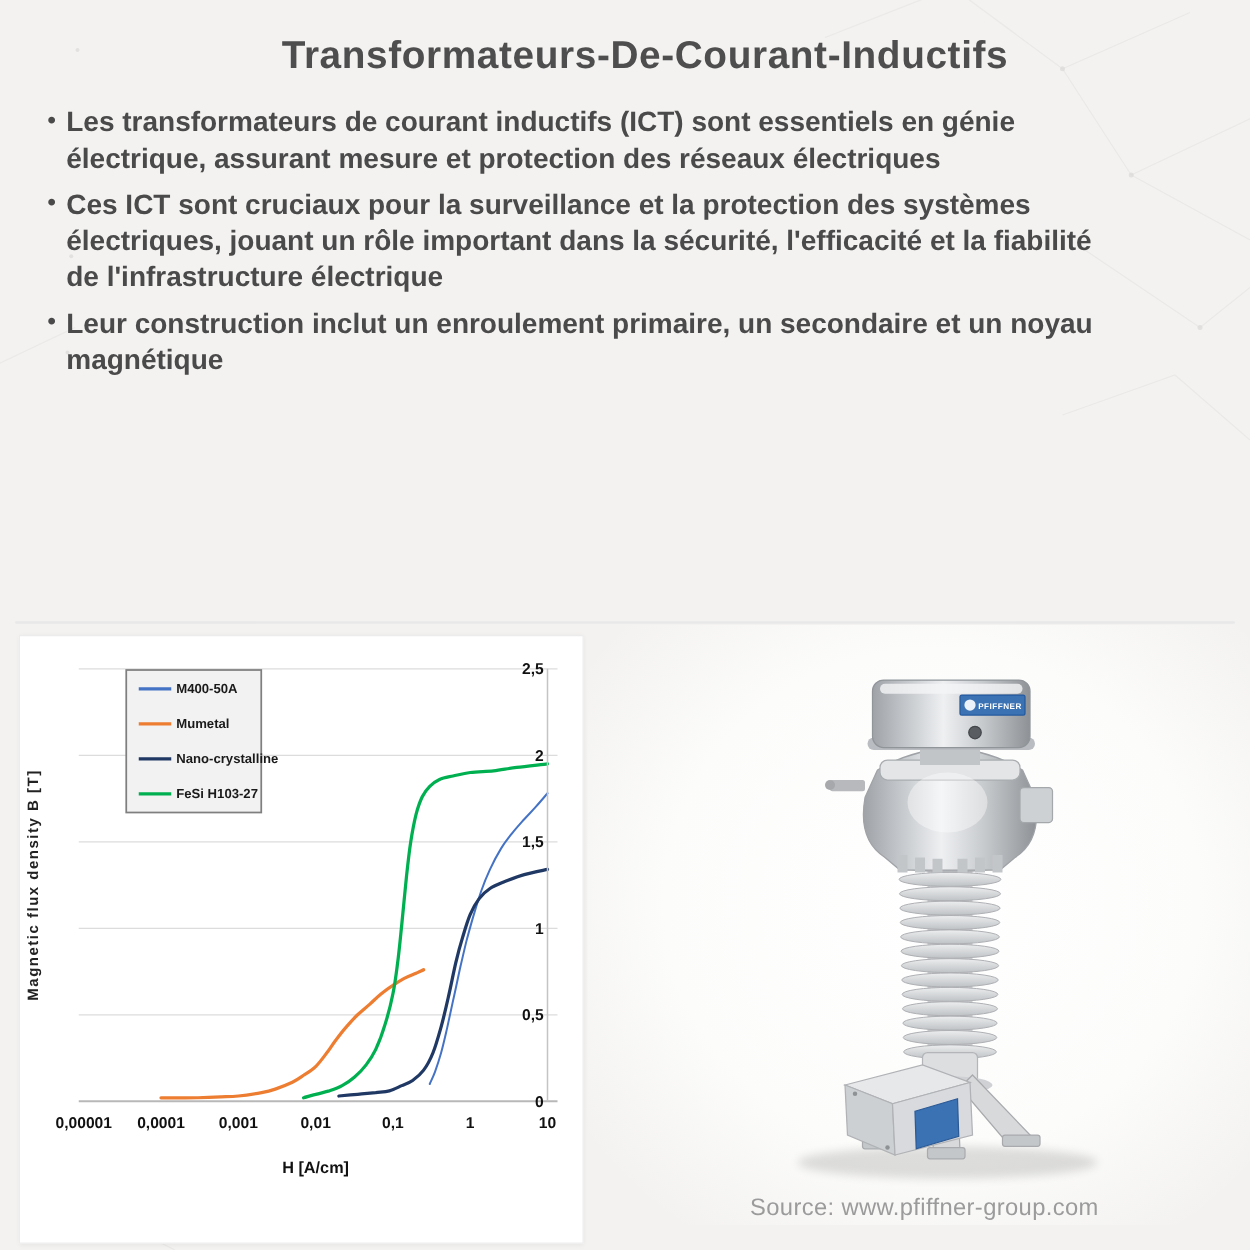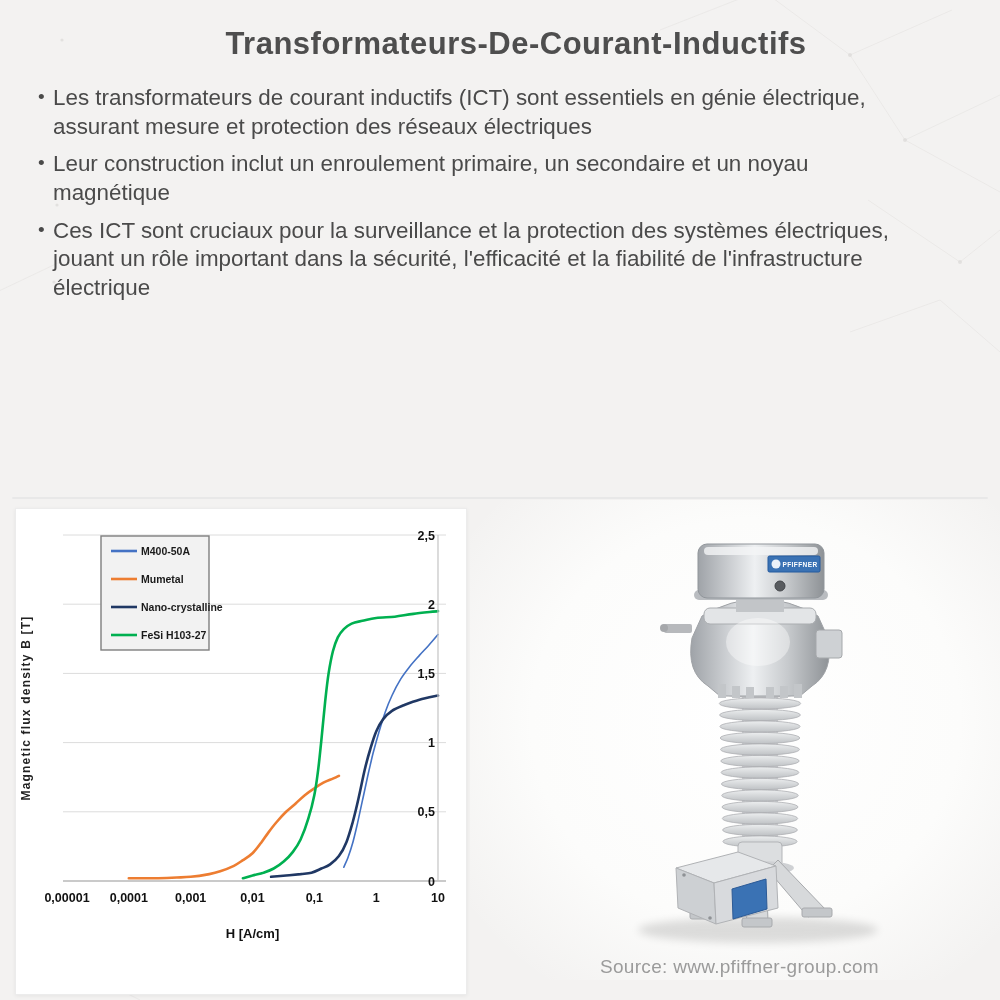--- a/index.html
+++ b/index.html
@@ -12,21 +12,21 @@
   .page-title{
     position:absolute;top:26px;left:0;width:1000px;text-align:center;
     font-size:31px;font-weight:600;letter-spacing:.5px;color:#4e4e4e;margin-left:16px;
   }
   .bullets{
     position:absolute;top:84px;left:38px;width:852px;
     margin:0;padding:0;list-style:none;
   }
   .bullets li{
     position:relative;padding-left:15px;margin-bottom:9px;
-    font-size:22.4px;line-height:1.28;color:#4a4a4a;font-weight:400;
+    font-size:22.4px;line-height:1.28;color:#4a4a4a;font-weight:700;
   }
   .bullets li::before{
     content:"\2022";position:absolute;left:0;top:1px;font-size:19px;color:#4a4a4a;
   }
   .divider{
     position:absolute;top:497px;left:12px;width:976px;height:2px;
     background:#e8e8e8;border-radius:2px;
   }
   .device-backdrop{
     position:absolute;left:470px;top:500px;width:530px;height:480px;
@@ -64,22 +64,22 @@
     <circle cx="850" cy="55" r="2"></circle>
     <circle cx="905" cy="140" r="2"></circle>
     <circle cx="960" cy="262" r="2"></circle>
   </g>
 </svg>
 
 <div class="page-title">Transformateurs-De-Courant-Inductifs</div>
 
 <ul class="bullets">
     <li>Les transformateurs de courant inductifs (ICT) sont essentiels en génie électrique, assurant mesure et protection des réseaux électriques</li>
+    <li>Ces ICT sont cruciaux pour la surveillance et la protection des systèmes électriques, jouant un rôle important dans la sécurité, l'efficacité et la fiabilité de l'infrastructure électrique</li>
     <li>Leur construction inclut un enroulement primaire, un secondaire et un noyau magnétique</li>
-    <li>Ces ICT sont cruciaux pour la surveillance et la protection des systèmes électriques, jouant un rôle important dans la sécurité, l'efficacité et la fiabilité de l'infrastructure électrique</li>
   </ul>
 
 <div class="divider"></div>
 
 <div class="device-backdrop"></div>
 
 <div class="chart-card">
   <svg id="chart-svg" width="452" height="487" viewBox="0 0 452 487">
       <g>
         <line x1="47" y1="302.8" x2="430" y2="302.8" stroke="#dcdcdc" stroke-width="1"></line>

